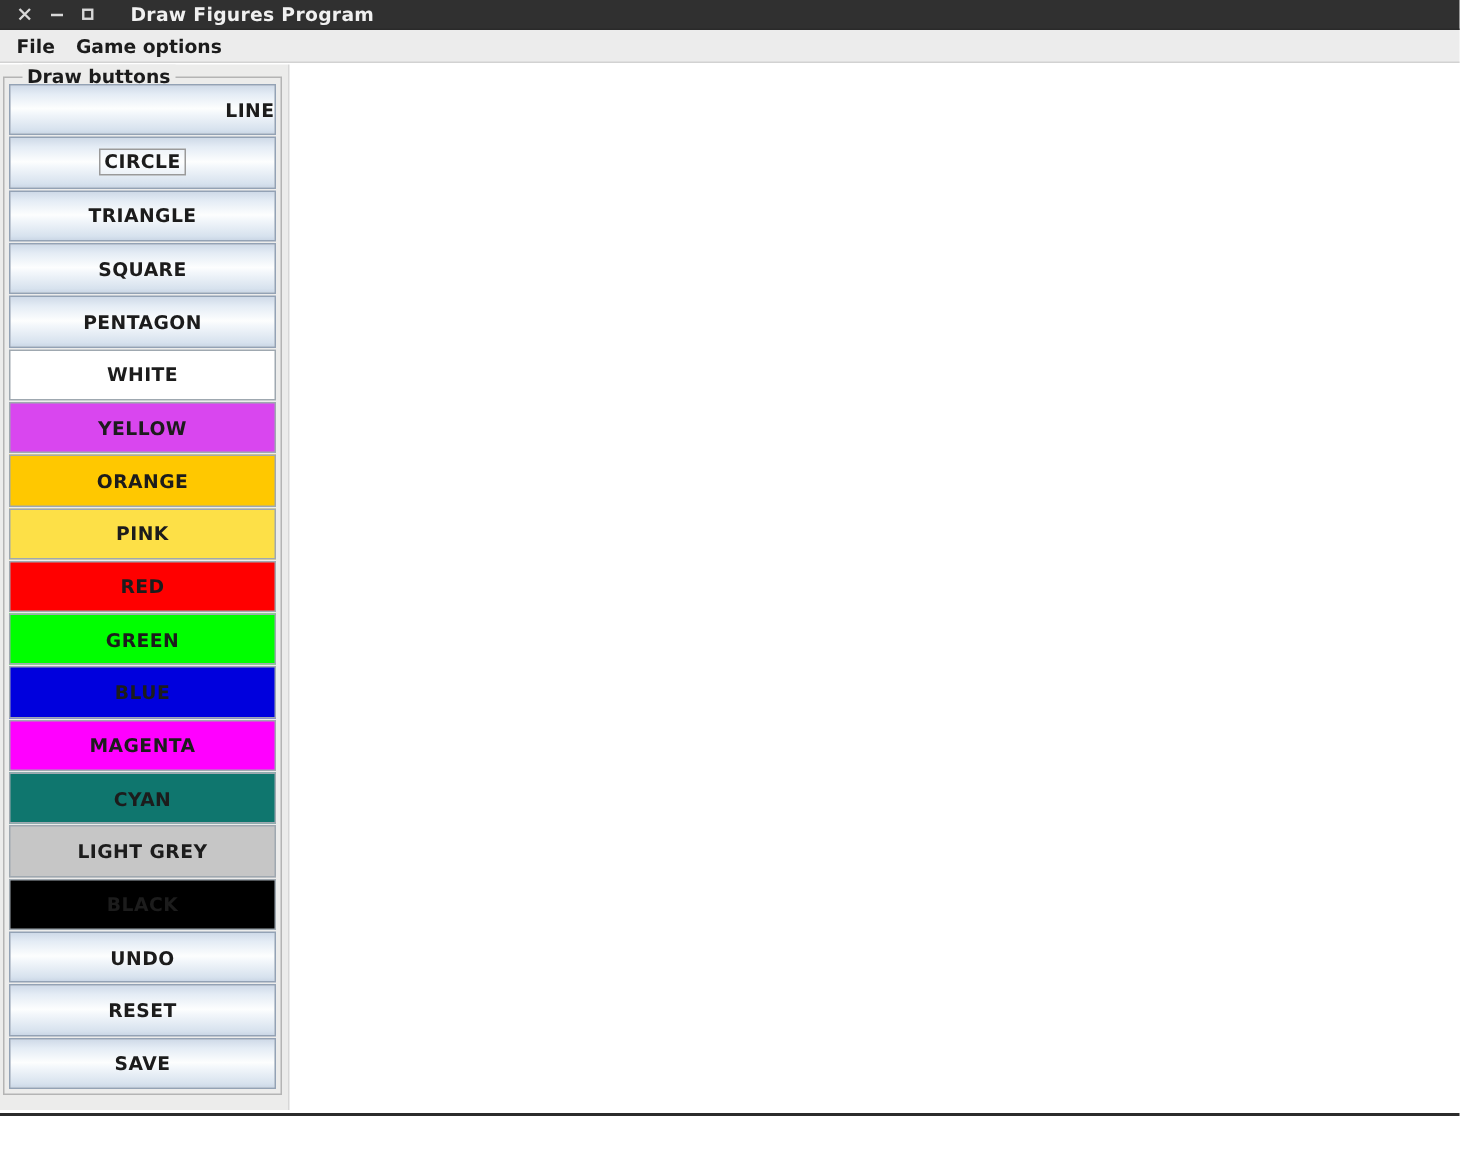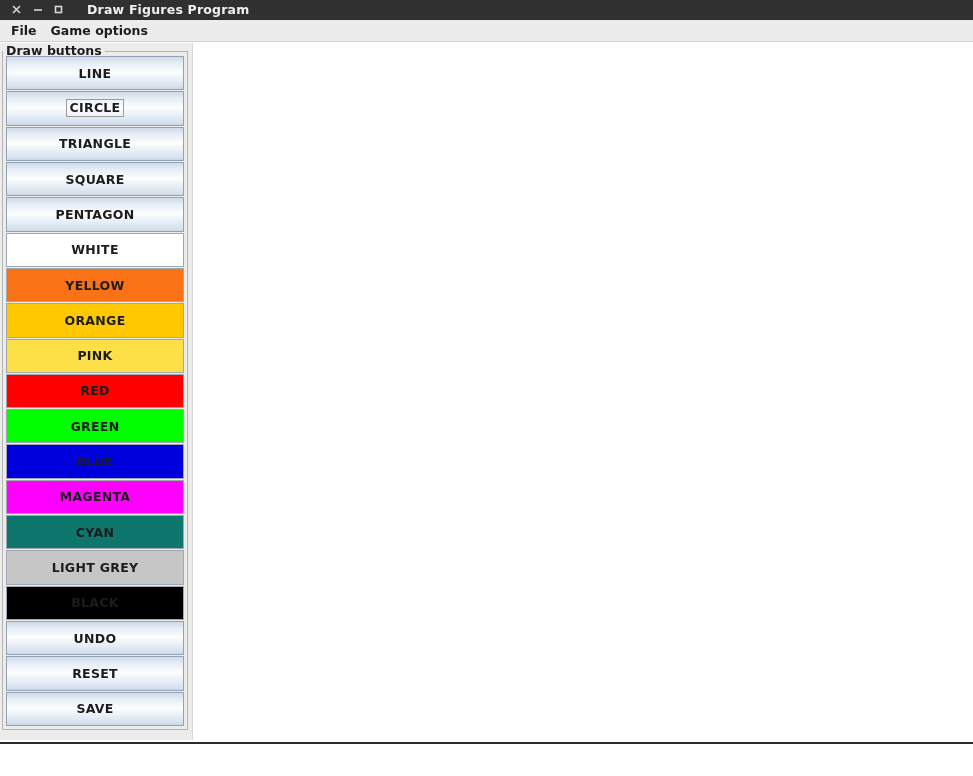--- a/index.html
+++ b/index.html
@@ -101,21 +101,21 @@
     margin-top: 8px;
     border: 1px solid #b4b4b4;
     border-radius: 0;
     height: calc(100% - 14px);
     box-sizing: border-box;
     padding: 4px 3px 3px 3px;
   }
   #border-title {
     position: absolute;
     top: -9px;
-    left: 0;
+    left: 12px;
     background: #ececeb;
     padding: 0 3px;
     font-size: 12.5px;
     font-weight: bold;
     color: #1c1c1c;
     white-space: nowrap;
   }
   #btn-stack {
     display: flex;
     flex-direction: column;
@@ -201,39 +201,39 @@
     <div class="menu-item">File</div>
     <div class="menu-item">Game options</div>
   </div>
 
   <div id="content">
 
     <div id="left-pane" style="background: rgb(236, 236, 235);">
       <div id="titled-border">
         <div id="border-title" style="background: rgb(236, 236, 235);">Draw buttons</div>
         <div id="btn-stack">
-            <div class="draw-btn" style="color: rgb(28, 28, 28);">
+            <div class="draw-btn" style="color: rgb(28, 28, 28); justify-content: flex-end;">
               <span class="label">LINE</span>
             </div>
             <div class="draw-btn focused" style="color: rgb(28, 28, 28);">
               <span class="label">CIRCLE</span>
             </div>
             <div class="draw-btn" style="color: rgb(28, 28, 28);">
               <span class="label">TRIANGLE</span>
             </div>
             <div class="draw-btn" style="color: rgb(28, 28, 28);">
               <span class="label">SQUARE</span>
             </div>
             <div class="draw-btn" style="color: rgb(28, 28, 28);">
               <span class="label">PENTAGON</span>
             </div>
             <div class="draw-btn flat" style="background-color: rgb(255, 255, 255); color: rgb(28, 28, 28);">
               <span class="label">WHITE</span>
             </div>
-            <div class="draw-btn flat" style="background-color: #f97316; color: rgb(28, 28, 28);">
+            <div class="draw-btn flat" style="background-color: #d946ef; color: rgb(28, 28, 28);">
               <span class="label">YELLOW</span>
             </div>
             <div class="draw-btn flat" style="background-color: rgb(255, 200, 0); color: rgb(28, 28, 28);">
               <span class="label">ORANGE</span>
             </div>
             <div class="draw-btn flat" style="background-color: #fde047; color: rgb(28, 28, 28);">
               <span class="label">PINK</span>
             </div>
             <div class="draw-btn flat" style="background-color: rgb(255, 0, 0); color: rgb(28, 28, 28);">
               <span class="label">RED</span>

